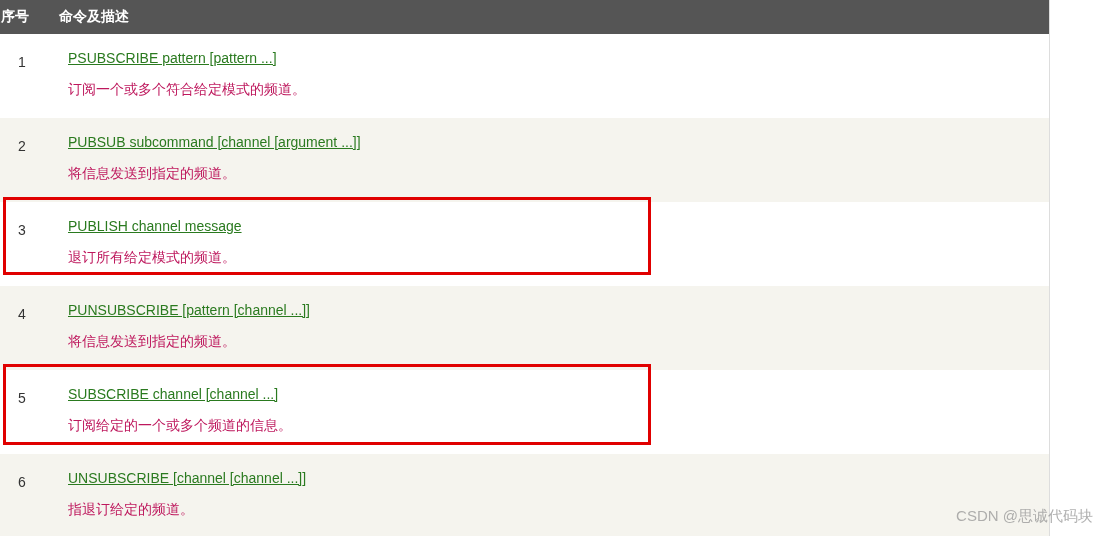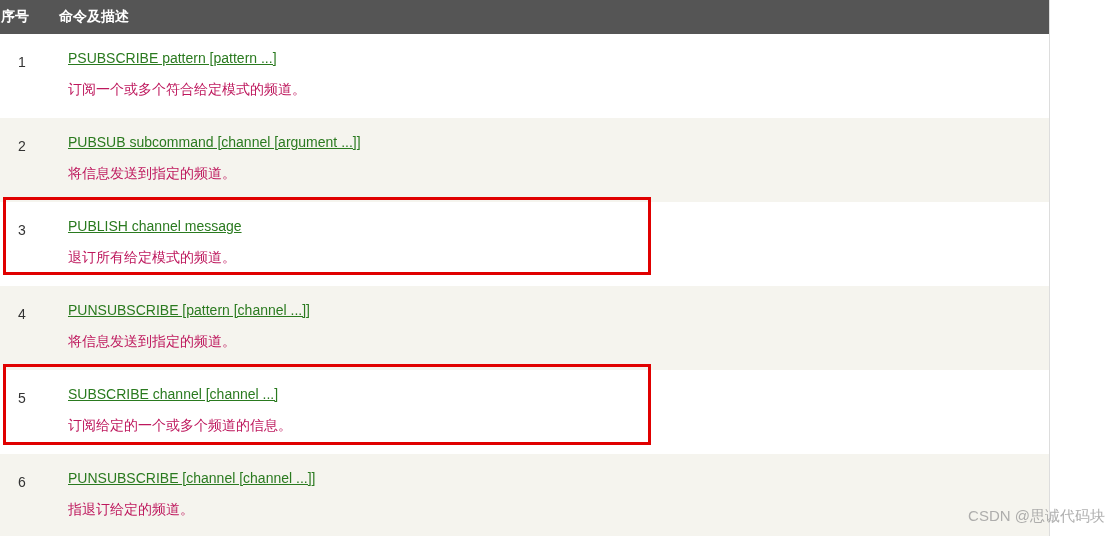--- a/index.html
+++ b/index.html
@@ -79,21 +79,21 @@
       height: 78px;
     }
     .hl2 {
       left: 3px;
       top: 364px;
       width: 648px;
       height: 81px;
     }
     .watermark {
       position: absolute;
-      right: 14px;
+      right: 26px;
       bottom: 10px;
       color: rgba(150,150,150,0.75);
       font-size: 15px;
       z-index: 10;
       pointer-events: none;
     }
   </style>
 </head>
 <body>
 
@@ -137,21 +137,21 @@
     <tr class="odd">
       <td class="col-num">5</td>
       <td>
         <a href="#" class="cmd">SUBSCRIBE channel [channel ...]</a>
         <div class="desc">订阅给定的一个或多个频道的信息。</div>
       </td>
     </tr>
     <tr class="even">
       <td class="col-num">6</td>
       <td>
-        <a href="#" class="cmd">PUNSUBSCRIBE [channel [channel ...]]</a>
+        <a href="#" class="cmd">UNSUBSCRIBE [channel [channel ...]]</a>
         <div class="desc">指退订给定的频道。</div>
       </td>
     </tr>
   </tbody>
 </table>
 </div>
 
 <div class="highlight-box hl1"></div>
 <div class="highlight-box hl2"></div>
 

